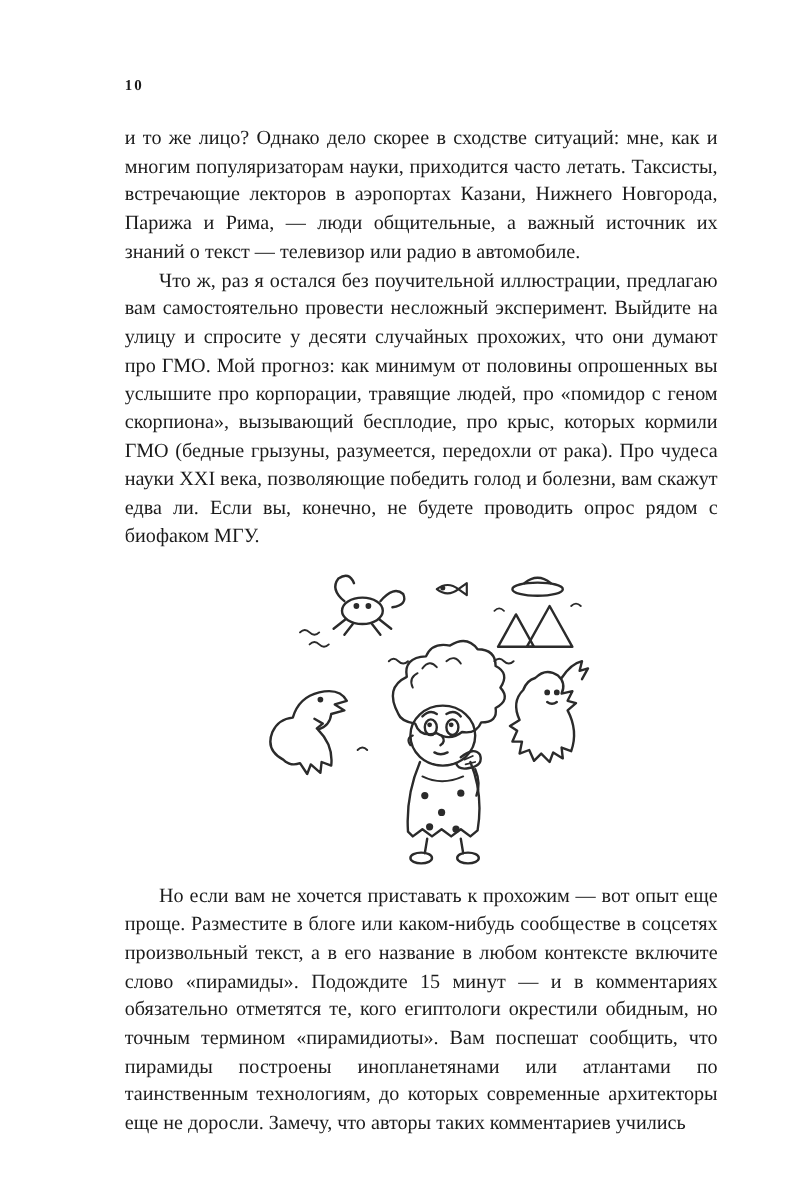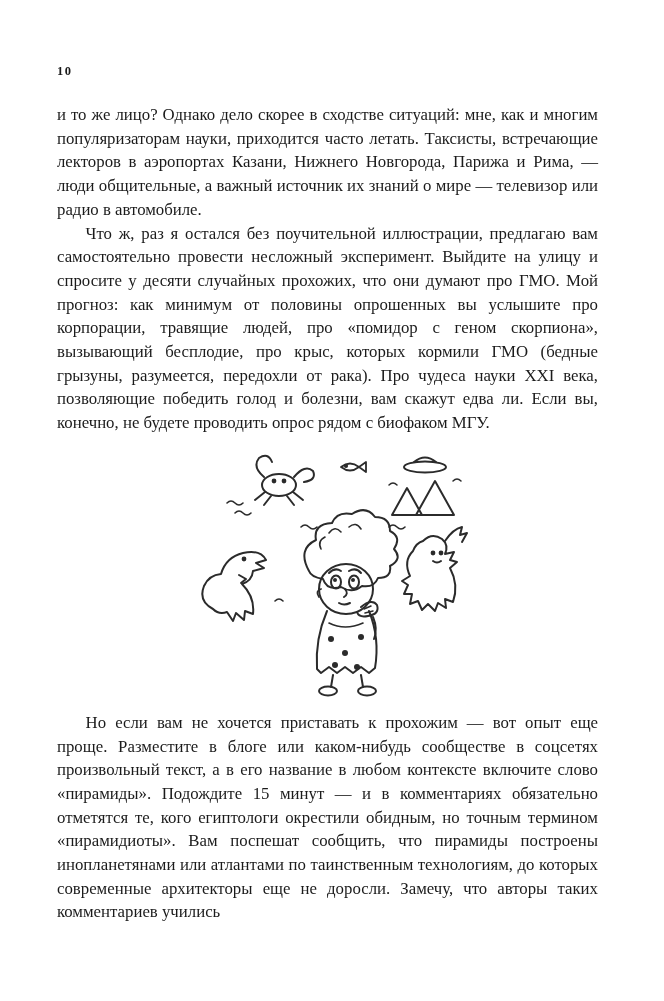--- a/index.html
+++ b/index.html
@@ -8,21 +8,21 @@
     background: #ffffff;
   }
   .page {
     position: relative;
     width: 664px;
     height: 1001px;
     box-sizing: border-box;
     background: #ffffff;
     color: #1b1b1b;
     font-family: "Liberation Serif", "DejaVu Serif", serif;
-    padding: 64px 66px 0 57px;
+    padding: 64px 66px 0 104px;
     overflow: hidden;
   }
   .page-header {
     display: flex;
     justify-content: space-between;
     align-items: baseline;
     font-size: 12.5px;
     font-weight: 700;
     letter-spacing: 1.6px;
     margin-bottom: 24px;
@@ -57,21 +57,21 @@
 <body>
 
 <div class="page">
 
   <header class="page-header">
     <span class="page-number">10</span>
   </header>
 
   <main class="body-text">
 
-    <p class="continuation">и то же лицо? Однако дело скорее в сходстве ситуаций: мне, как и многим популяризаторам науки, приходится часто летать. Таксисты, встречающие лекторов в аэропортах Казани, Нижнего Новгорода, Парижа и Рима, — люди общительные, а важный источник их знаний о мире — телевизор или радио в автомобиле.</p>
+    <p class="continuation">и то же лицо? Однако дело скорее в сходстве ситуаций: мне, как и многим популяризаторам науки, приходится часто летать. Таксисты, встречающие лекторов в аэропортах Казани, Нижнего Новгорода, Парижа и Рима, — люди общительные, а важный источник их знаний о текст — телевизор или радио в автомобиле.</p>
 
     <p>Что ж, раз я остался без поучительной иллюстрации, предлагаю вам самостоятельно провести несложный эксперимент. Выйдите на улицу и спросите у десяти случайных прохожих, что они думают про ГМО. Мой прогноз: как минимум от половины опрошенных вы услышите про корпорации, травящие людей, про «помидор с геном скорпиона», вызывающий бесплодие, про крыс, которых кормили ГМО (бедные грызуны, разумеется, передохли от рака). Про чудеса науки XXI века, позволяющие победить голод и болезни, вам скажут едва ли. Если вы, конечно, не будете проводить опрос рядом с биофаком МГУ.</p>
 
     <figure class="illustration" aria-label="Карикатура: задумавшийся человек, вокруг него краб, летающая тарелка над пирамидами, динозавр и йети">
       <svg width="290" height="262" viewBox="0 0 290 262" fill="none" stroke="#2b2b2b" stroke-width="2" stroke-linecap="round" stroke-linejoin="round">
 
         <g stroke-width="1.6">
           <path d="M44,62 q4,-4 8,0 q4,4 8,0"></path>
           <path d="M52,72 q4,-4 8,0 q4,4 8,0"></path>
           <path d="M118,86 q4,-4 8,0 q4,4 8,0"></path>

